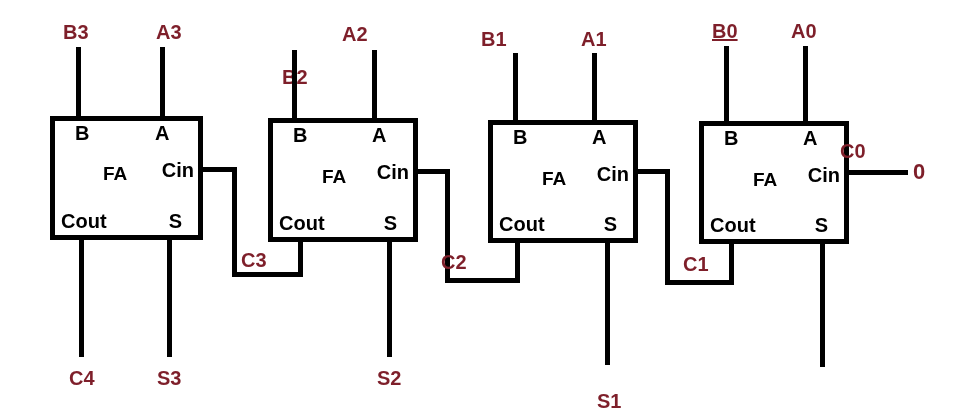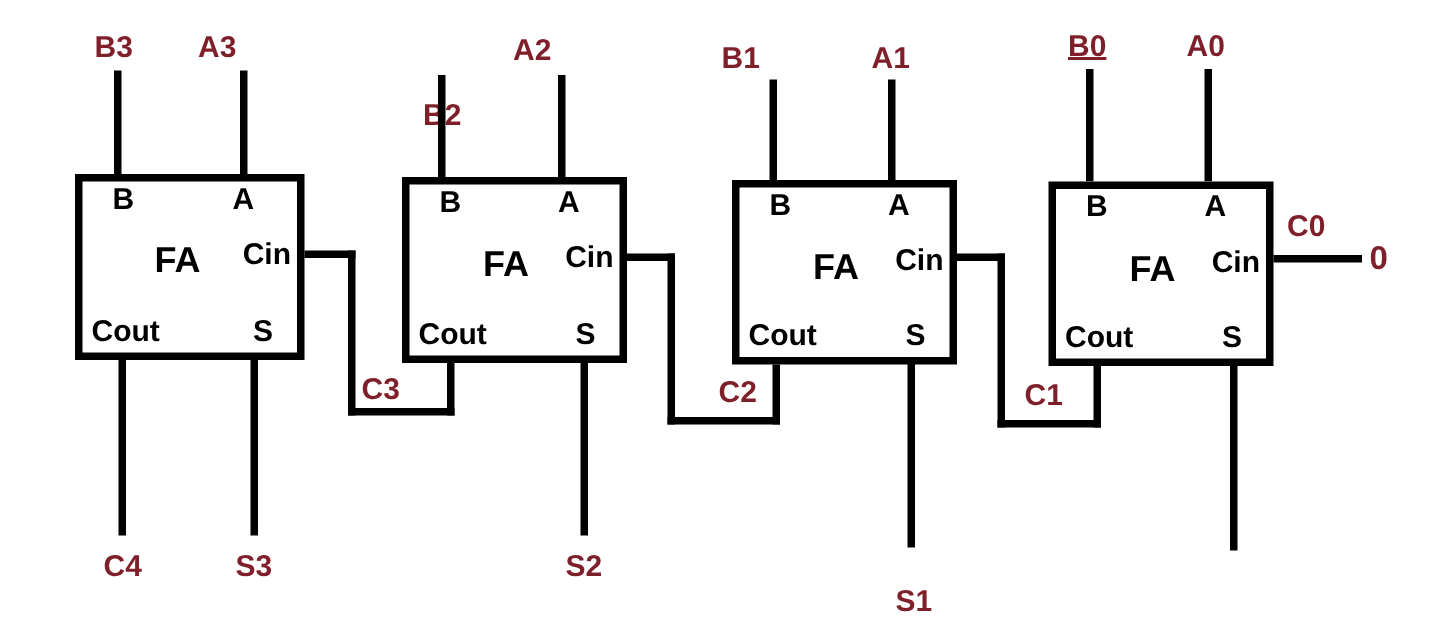--- a/index.html
+++ b/index.html
@@ -19,37 +19,37 @@
     background: #ffffff;
   }
   .port {
     position: absolute;
     font-weight: bold;
     font-size: 20px;
     color: #000000;
     white-space: nowrap;
     line-height: 22px;
   }
-  .port.fa-name { font-size: 24px; }
+  .port.fa-name { font-size: 19px; }
   .sig {
     position: absolute;
     font-weight: bold;
     font-size: 20px;
     color: #7e1f2a;
     white-space: nowrap;
     line-height: 21px;
   }
 </style>
 </head>
 <body>
 
 <div id="canvas">
 
   <span class="sig" style="left:63px; top:22px;">B3</span>
-  <span class="sig" style="left:132px; top:22px;text-align:center;">A3</span>
+  <span class="sig" style="left:156px; top:22px;text-align:center;">A3</span>
   <div class="wire" style="left:76px;  top:47px; width:5px; height:70px;"></div>
   <div class="wire" style="left:160px; top:47px; width:5px; height:70px;"></div>
 
   <div class="fa-box" style="left:50px; top:116px; width:153px; height:124px;">
     <span class="port" style="left:20px; top:1px;">B</span>
     <span class="port" style="left:100px; top:1px;">A</span>
     <span class="port fa-name" style="left:48px; top:42px;">FA</span>
     <span class="port" style="right:4px; top:38px;">Cin</span>
     <span class="port" style="left:6px; bottom:3px;">Cout</span>
     <span class="port" style="right:16px; bottom:3px;">S</span>
@@ -80,21 +80,21 @@
     <span class="port" style="right:16px; bottom:3px;">S</span>
   </div>
 
   <div class="wire" style="left:387px; top:241px; width:5px; height:116px;"></div>
   <span class="sig" style="left:377px; top:368px;">S2</span>
 
   <div class="wire" style="left:418px; top:169px; width:32px; height:5px;"></div>
   <div class="wire" style="left:445px; top:169px; width:5px; height:114px;"></div>
   <div class="wire" style="left:445px; top:278px; width:75px; height:5px;"></div>
   <div class="wire" style="left:515px; top:241px; width:5px; height:42px;"></div>
-  <span class="sig" style="left:479px; top:252px;">C2</span>
+  <span class="sig" style="left:441px; top:252px;">C2</span>
 
   <span class="sig" style="left:481px; top:29px;">B1</span>
   <span class="sig" style="left:581px; top:29px;">A1</span>
   <div class="wire" style="left:513px; top:53px; width:5px; height:68px;"></div>
   <div class="wire" style="left:592px; top:53px; width:5px; height:68px;"></div>
 
   <div class="fa-box" style="left:488px; top:120px; width:150px; height:123px;">
     <span class="port" style="left:20px; top:1px;">B</span>
     <span class="port" style="left:99px; top:1px;">A</span>
     <span class="port fa-name" style="left:49px; top:43px;">FA</span>
@@ -123,16 +123,16 @@
     <span class="port fa-name" style="left:49px; top:43px;">FA</span>
     <span class="port" style="right:4px; top:38px;">Cin</span>
     <span class="port" style="left:6px; bottom:3px;">Cout</span>
     <span class="port" style="right:16px; bottom:3px;">S</span>
   </div>
 
   <div class="wire" style="left:820px; top:243px; width:5px; height:124px;"></div>
   <span class="sig" style="left:810px; top:375px;margin-top:44px;">S0</span>
 
   <div class="wire" style="left:849px; top:170px; width:59px; height:5px;"></div>
-  <span class="sig" style="left:858px; top:141px;">C0</span>
+  <span class="sig" style="left:840px; top:141px;">C0</span>
   <span class="sig" style="left:913px; top:161px; font-size:22px;">0</span>
 
 </div>
 
 </body></html>

